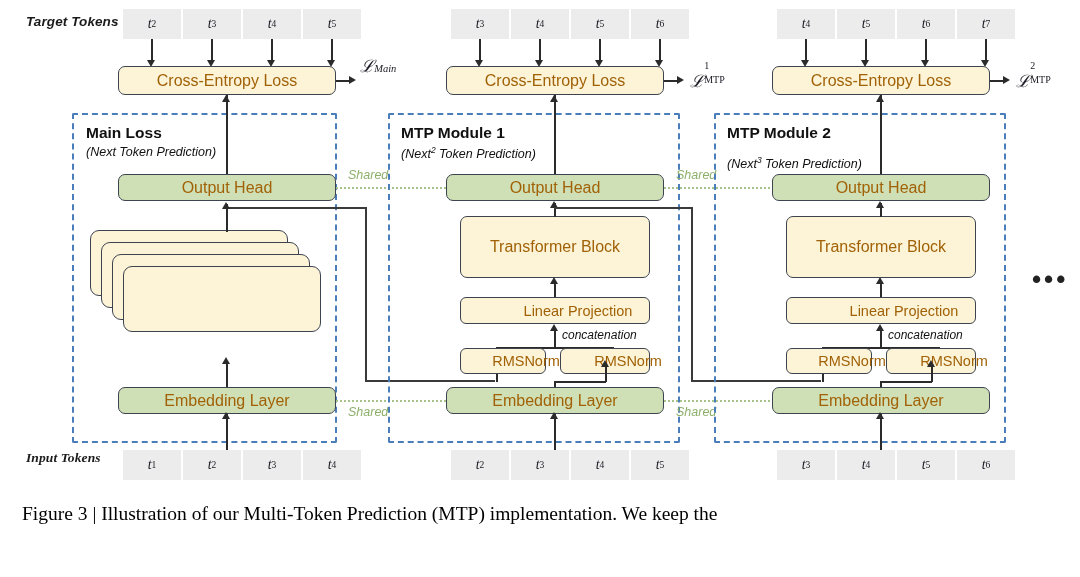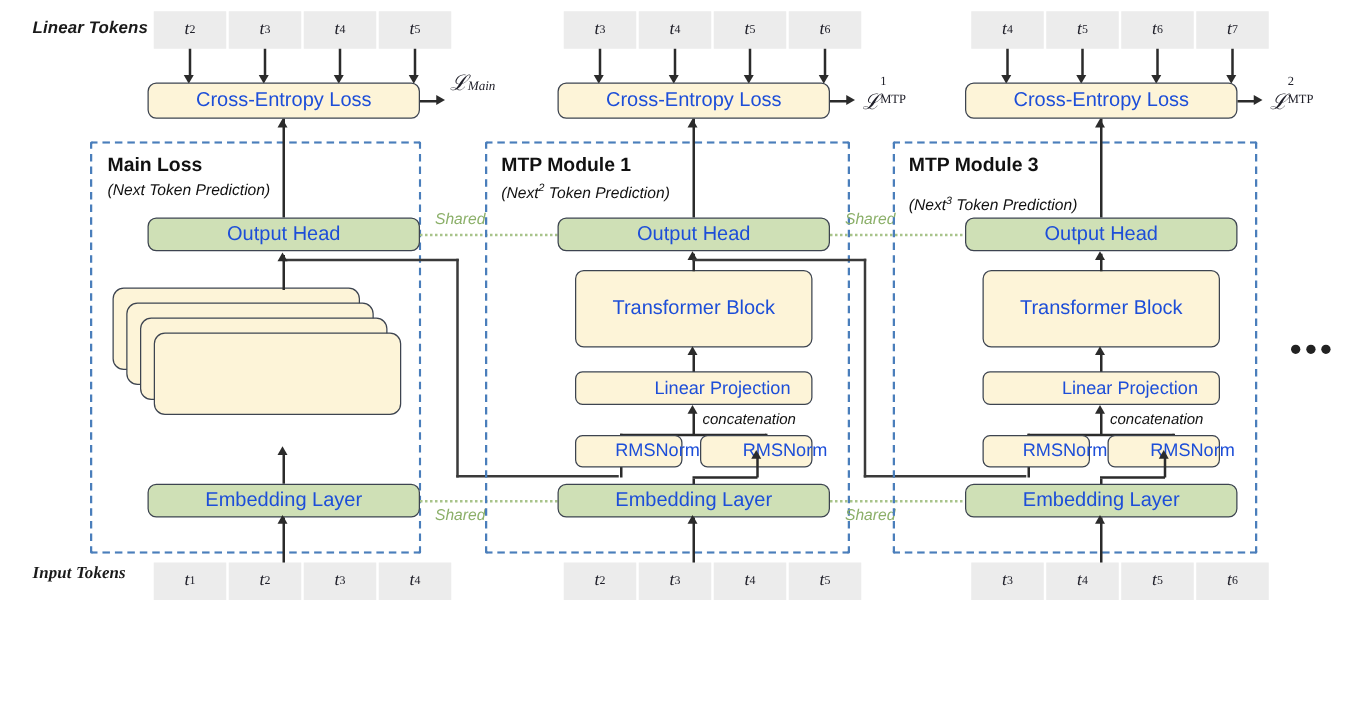--- a/index.html
+++ b/index.html
@@ -14,21 +14,21 @@
     white-space:nowrap;letter-spacing:.1px;}
 
   
   .token-strip{display:flex;gap:2px;}
   .token{background:#ececec;width:58px;height:30px;display:flex;align-items:center;
     justify-content:center;font-size:14px;font-style:italic;font-family:"Liberation Serif",serif;color:#20202a;}
   .token sub{font-size:9.5px;font-style:normal;}
 
   
   .box{border:1.6px solid #3d4450;border-radius:7px;display:flex;align-items:center;
-    justify-content:center;font-size:16px;color:#1d4ed8;text-align:center;}
+    justify-content:center;font-size:16px;color:#a16207;text-align:center;}
   .box-yellow{background:#fdf4d8;}
   .box-green{background:#cfe0b6;}
   .box-sm{font-size:14.5px;border-radius:6px;padding-left:46px;}
 
   
   .module{border:2.2px dashed #4a7ebb;border-radius:2px;background:transparent;}
   .module-title{font-weight:bold;font-size:15.5px;color:#111;white-space:nowrap;}
   .module-sub{font-style:italic;font-size:12.5px;color:#111;white-space:nowrap;}
   .module-sub sup{font-size:8.5px;}
 
@@ -65,21 +65,21 @@
   .caption{font-family:"Liberation Serif",serif;font-size:19.5px;line-height:28px;color:#000;}
 
   
   .stack-card{border:1.6px solid #3d4450;border-radius:9px;background:#fdf4d8;}
 </style>
 </head>
 <body>
 
 <div id="stage">
 
-  <div class="abs side-label" style="left:26px;top:14px;">Linear Tokens</div>
+  <div class="abs side-label" style="left:26px;top:14px;">Target Tokens</div>
   <div class="abs side-label" style="left:26px;top:450px;font-family:Liberation Serif, serif;">Input Tokens</div>
 
   <div class="abs ellipsis" style="left:1032px;top:266px;">•••</div>
 
   <div class="abs token-strip" style="left:123px;top:9px;">
       <div class="token">
         <i>t</i>
         <sub>2</sub>
       </div>
       <div class="token">
@@ -308,21 +308,21 @@
   <div class="abs hline" style="left:990px;top:80px;width:14px;"></div>
   <div class="abs arrow-right" style="left:1003px;top:76px;"></div>
   <div class="abs loss-label" style="left:1016px;top:69px;">
     <span class="cal">ℒ</span><span class="stack" style="width:28px;height:16px;">
       <span class="sup-n">2</span>
       <span class="sub-n">MTP</span>
     </span>
   </div>
 
   <div class="abs module" style="left:714px;top:113px;width:292px;height:330px;"></div>
-  <div class="abs module-title" style="left:727px;top:124px;">MTP Module 3</div>
+  <div class="abs module-title" style="left:727px;top:124px;">MTP Module 2</div>
   <div class="abs module-sub" style="left:727px;top:155px;">
     <span>(Next</span><sup>3</sup><span> Token Prediction)</span>
   </div>
 
   <div class="abs vline" style="left:880px;top:95px;height:79px;"></div>
   <div class="abs arrow-up" style="left:876px;top:95px;"></div>
 
   <div class="abs box box-green" style="left:772px;top:174px;width:218px;height:27px;">Output Head</div>
 
   <div class="abs box box-yellow" style="left:786px;top:216px;width:190px;height:62px;">Transformer Block</div>
@@ -368,15 +368,16 @@
         <i>t</i>
         <sub>5</sub>
       </div>
       <div class="token">
         <i>t</i>
         <sub>6</sub>
       </div>
     </div>
 
   <div class="abs caption" style="left:22px;top:500px;width:1040px;">
+    <div>Figure 3 | Illustration of our Multi-Token Prediction (MTP) implementation.  We keep the</div>
   </div>
 
 </div>
 
 </body></html>

